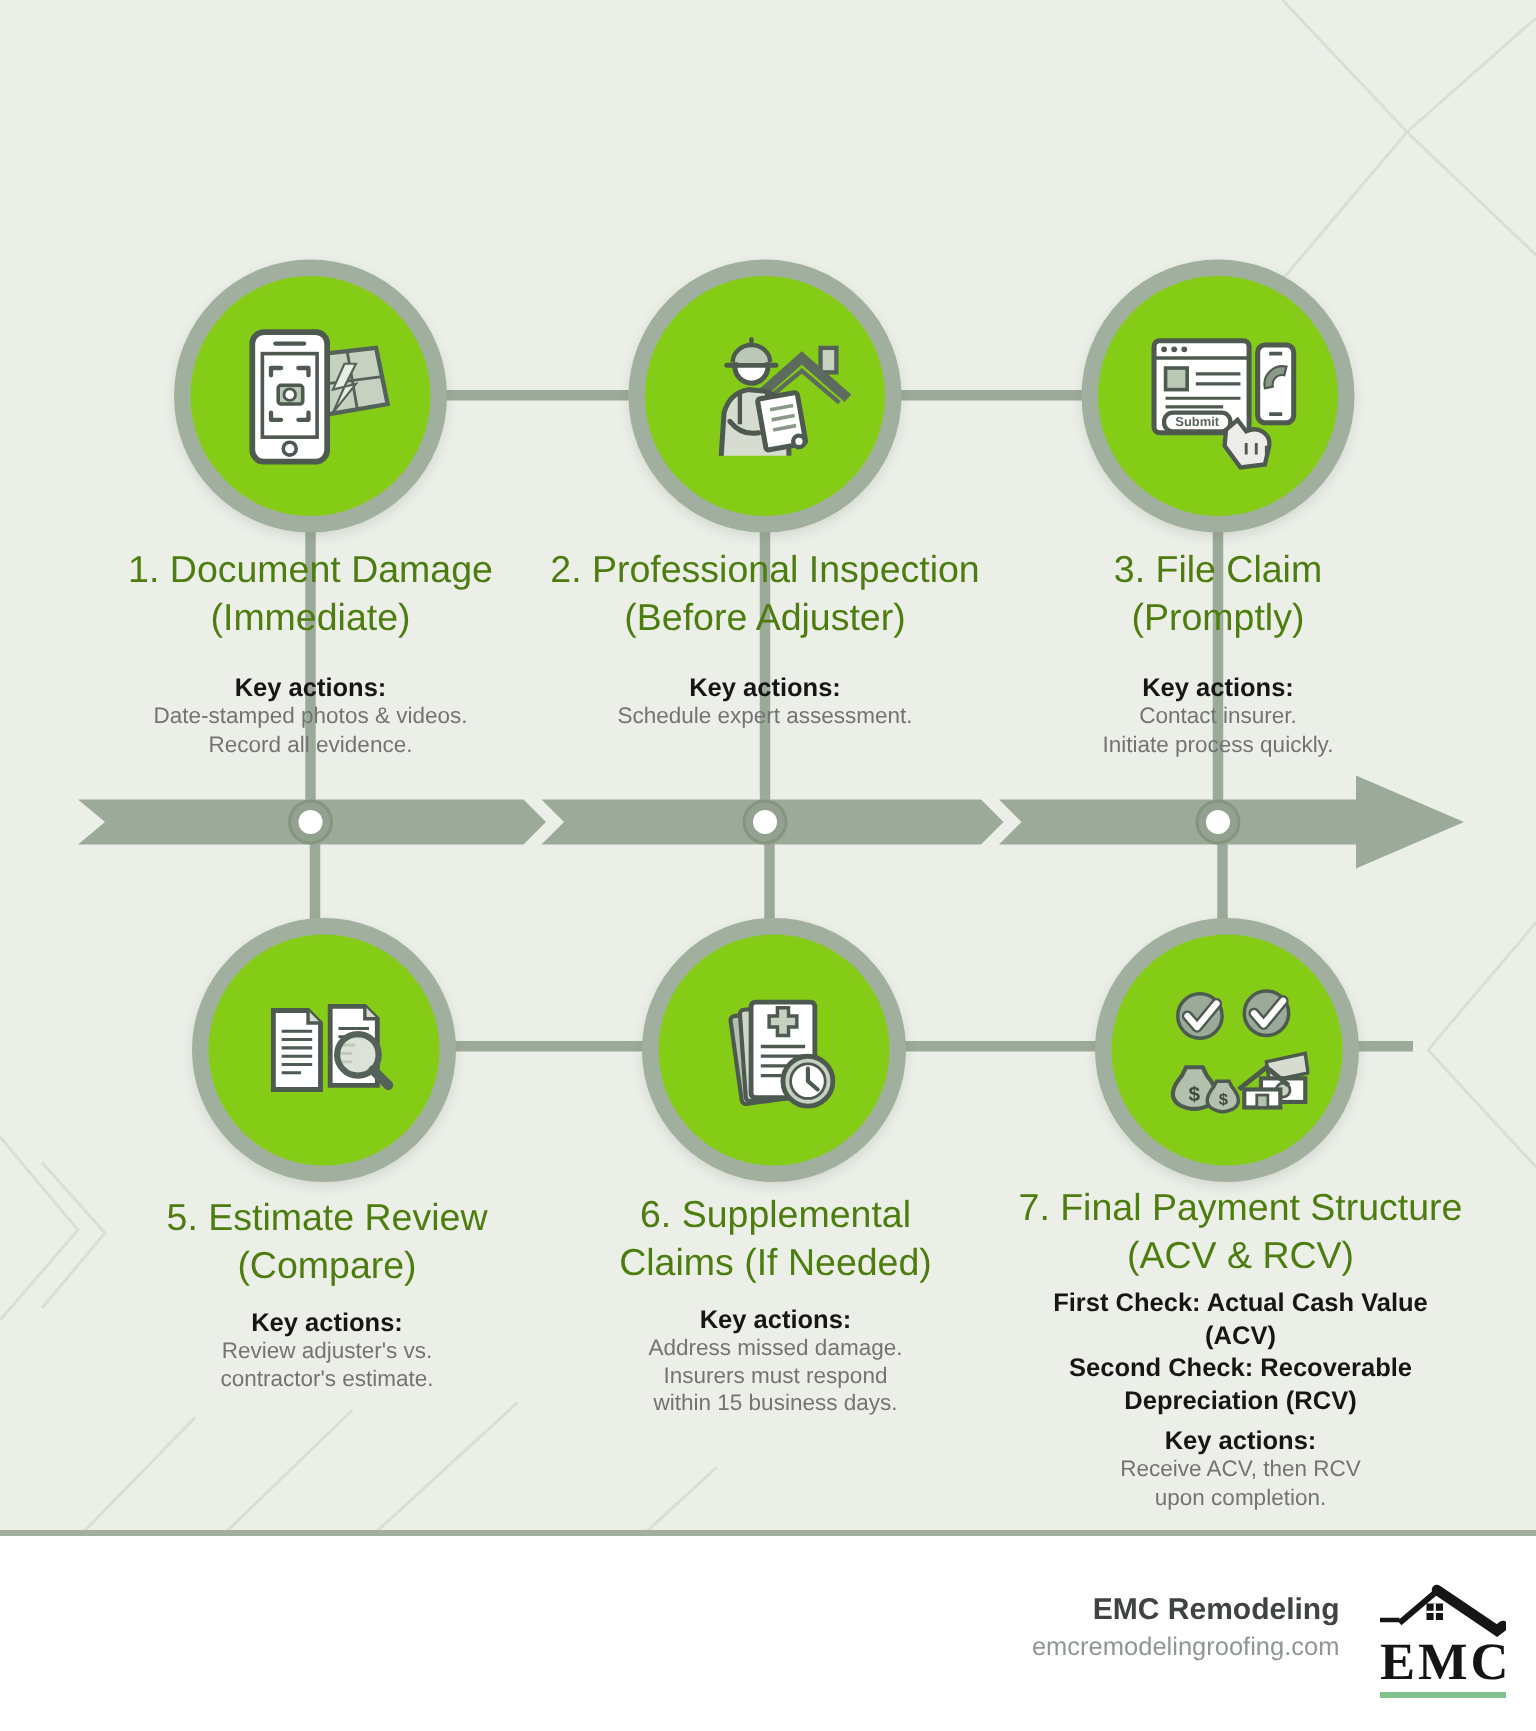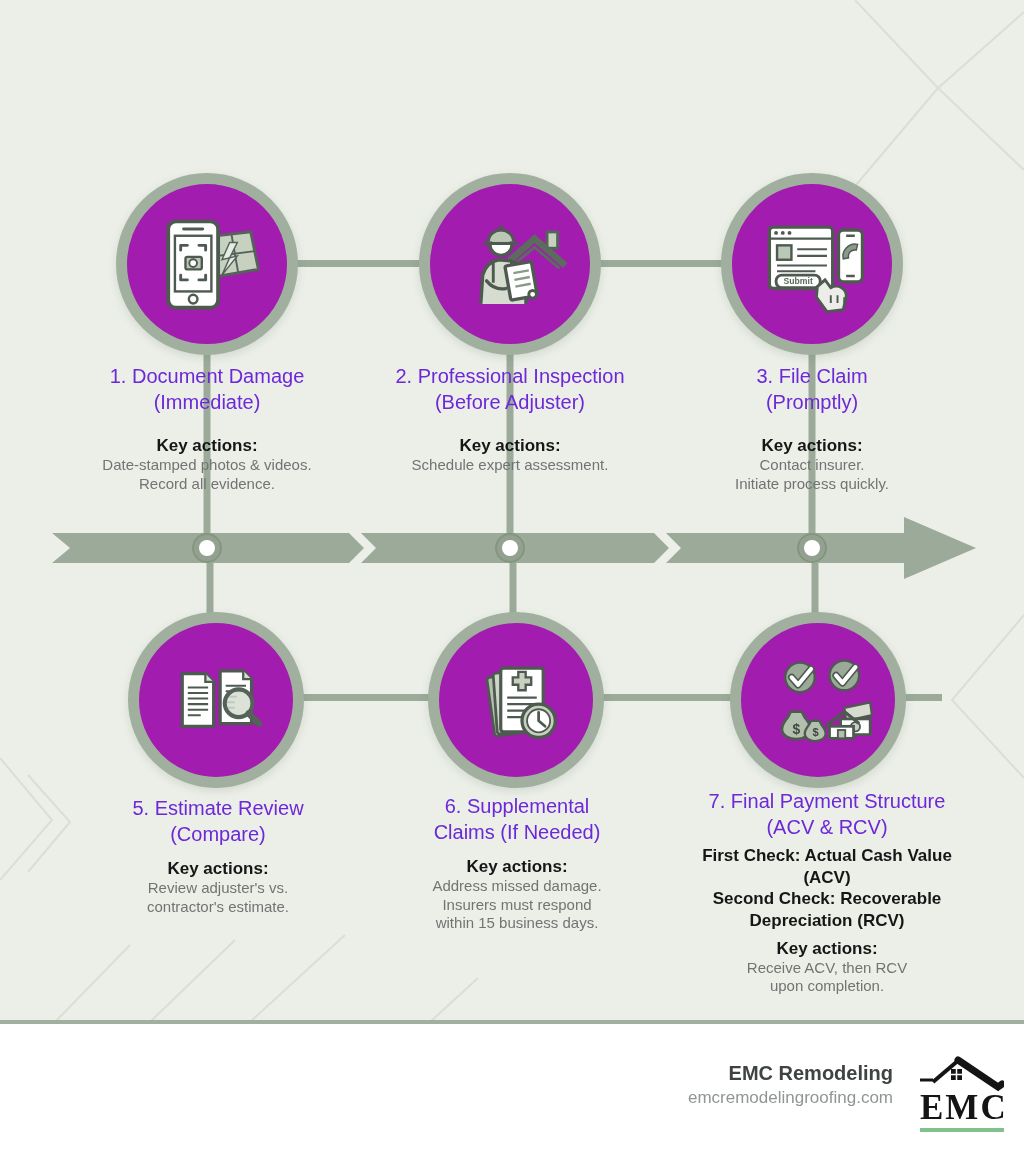--- a/index.html
+++ b/index.html
@@ -1,26 +1,26 @@
 <!DOCTYPE html>
 <html><head>
 <meta charset="utf-8">
 <style>
   html,body{margin:0;padding:0;}
   body{font-family:"Liberation Sans", sans-serif; background:#cfd4cc;}
   .canvas{position:relative;width:1024px;height:1154px;background:#ebefe8;overflow:hidden;margin:0 auto;}
   svg{display:block;}
   .decor{position:absolute;inset:0;z-index:0;}
   .connector-layer{position:absolute;inset:0;z-index:1;pointer-events:none;}
-  .circle{position:absolute;border-radius:50%;background:#a21caf;border:11px solid #a1b09e;
+  .circle{position:absolute;border-radius:50%;background:#84cc16;border:11px solid #a1b09e;
           box-sizing:border-box;z-index:2;display:flex;align-items:center;justify-content:center;
           box-shadow:0 3px 8px rgba(90,100,85,.16);text-align:center;}
   .circle svg{width:72%;height:72%;}
   .step{position:absolute;text-align:center;z-index:3;color:#161616;}
-  .step-title{font-size:20px;line-height:1.28;font-weight:500;color:#6d28d9;}
+  .step-title{font-size:25px;line-height:1.28;font-weight:500;color:#4d7c0f;}
   .key{font-size:17px;font-weight:700;margin-top:21px;}
   .key.tight{margin-top:12px;}
   .key.xtight{margin-top:7px;}
   .action{font-size:15px;line-height:1.24;color:#737373;}
   .check{font-size:17px;font-weight:700;line-height:1.27;margin:0 auto;width:256px;}
   .checks{margin-top:5px;}
   .title{position:absolute;top:48px;left:0;width:100%;text-align:center;z-index:3;
          font-size:35px;line-height:1.36;font-weight:600;color:#1b1d1b;letter-spacing:.3px;}
   .footer-divider{position:absolute;left:0;top:1020px;width:100%;height:4px;background:#a1b09e;z-index:4;}
   .footer{position:absolute;left:0;top:1024px;width:100%;height:164px;background:#ffffff;z-index:4;}

